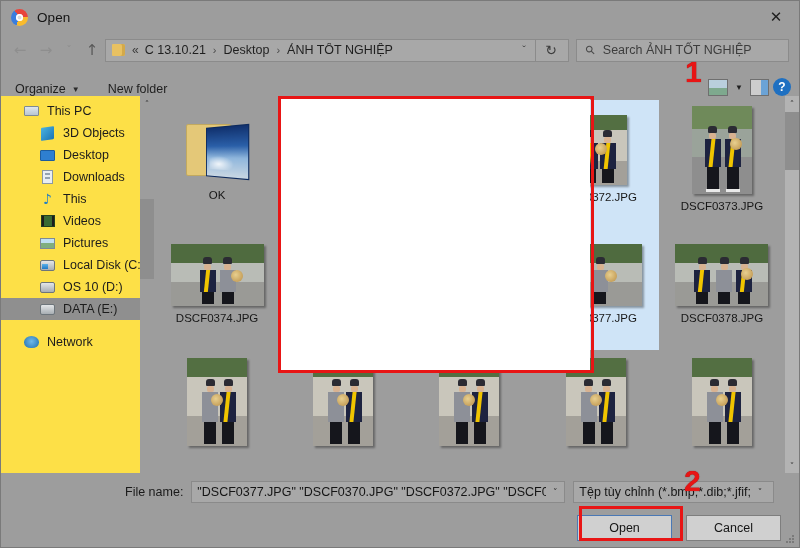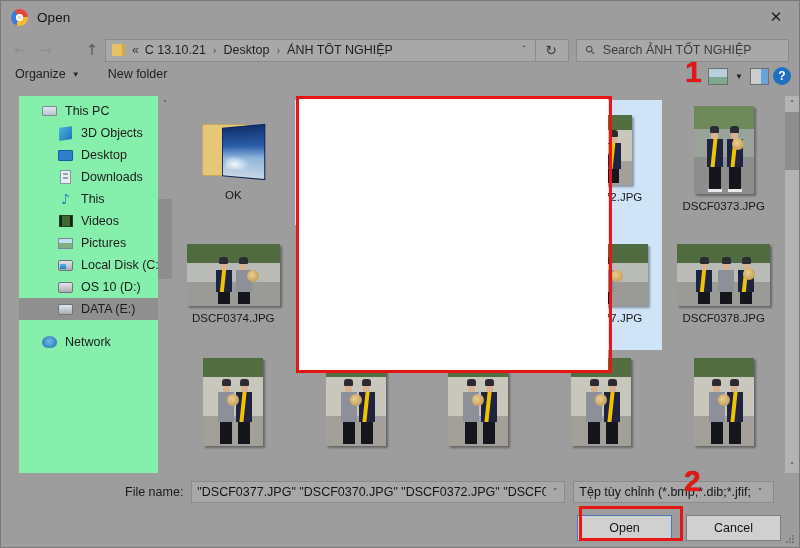--- a/index.html
+++ b/index.html
@@ -57,39 +57,39 @@
     border-left:1px solid #8b8b8b;color:#3c3c3c;font-size:14px;flex:0 0 30px;
     font-family:"DejaVu Sans",sans-serif;}
   .searchbox{
     width:213px;flex:0 0 213px;height:23px;margin-left:7px;background:#a8a8a8;
     border:1px solid #8b8b8b;display:flex;align-items:center;padding-left:9px;box-sizing:border-box;
   }
   .search-ico{font-size:12px;color:#4a4a4a;font-family:"DejaVu Sans",sans-serif;transform:rotate(-45deg);}
   .search-ph{font-size:12.5px;color:#3d3d3d;margin-left:8px;white-space:nowrap;}
 
   
-  .toolbar{height:29px;flex:0 0 29px;display:flex;align-items:flex-start;padding:0 8px 0 14px;position:relative;}
+  .toolbar{height:29px;flex:0 0 29px;display:flex;align-items:flex-end;padding:0 8px 0 14px;position:relative;}
   .tb-item{font-size:12.5px;color:#1f1f1f;margin-right:28px;display:flex;align-items:center;}
   .tb-item .caret{font-size:8px;margin-left:6px;color:#2b2b2b;}
   .tb-right{margin-left:auto;display:flex;align-items:center;gap:4px;}
   .viewicon{width:20px;height:17px;border:1px solid #6f6f6f;background:linear-gradient(#b9cfdd 55%,#7ea98e 55%);
     box-sizing:border-box;}
   .viewcaret{font-size:8px;color:#1f1f1f;width:14px;text-align:center;}
   .paneicon{width:19px;height:17px;border:1px solid #6f6f6f;background:#cdcdcd;box-sizing:border-box;
     display:flex;}
   .paneicon i{display:block;width:7px;background:#6ba3d6;margin-left:auto;height:100%;}
   .helpicon{width:18px;height:18px;border-radius:50%;background:#1f70c1;color:#fff;font-size:12px;
     display:flex;align-items:center;justify-content:center;font-weight:bold;}
 
   
   .body{flex:1 1 auto;display:flex;min-height:0;position:relative;}
 
   .sidebar{
-    width:153px;flex:0 0 153px;background:#86efac;padding-top:4px;box-sizing:border-box;
-    position:relative;overflow:hidden;margin-left:18px;
+    width:153px;flex:0 0 153px;background:#fde047;padding-top:4px;box-sizing:border-box;
+    position:relative;overflow:hidden;
   }
   .nav-item{height:22px;display:flex;align-items:center;padding-left:22px;font-size:12.5px;color:#1c1c1c;}
   .nav-item.indent{padding-left:38px;}
   .nav-item.sel{background:#8f8f8f;}
   .nav-item .ic{width:17px;flex:0 0 17px;margin-right:7px;display:flex;align-items:center;justify-content:center;}
   .nav-gap{height:11px;}
 
   
   .ic-pc{width:15px;height:10px;background:linear-gradient(#dfe7ee,#b9c6d2);border:1px solid #7d8a96;
     border-radius:1px;box-sizing:border-box;}

